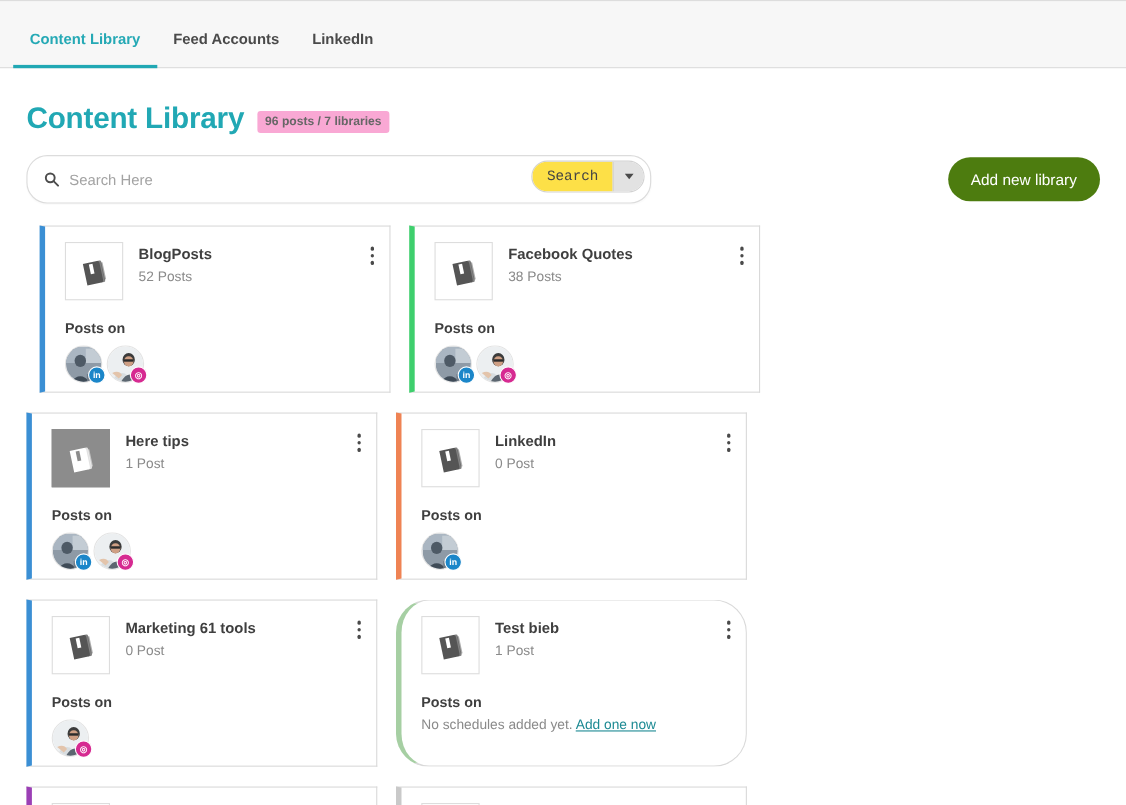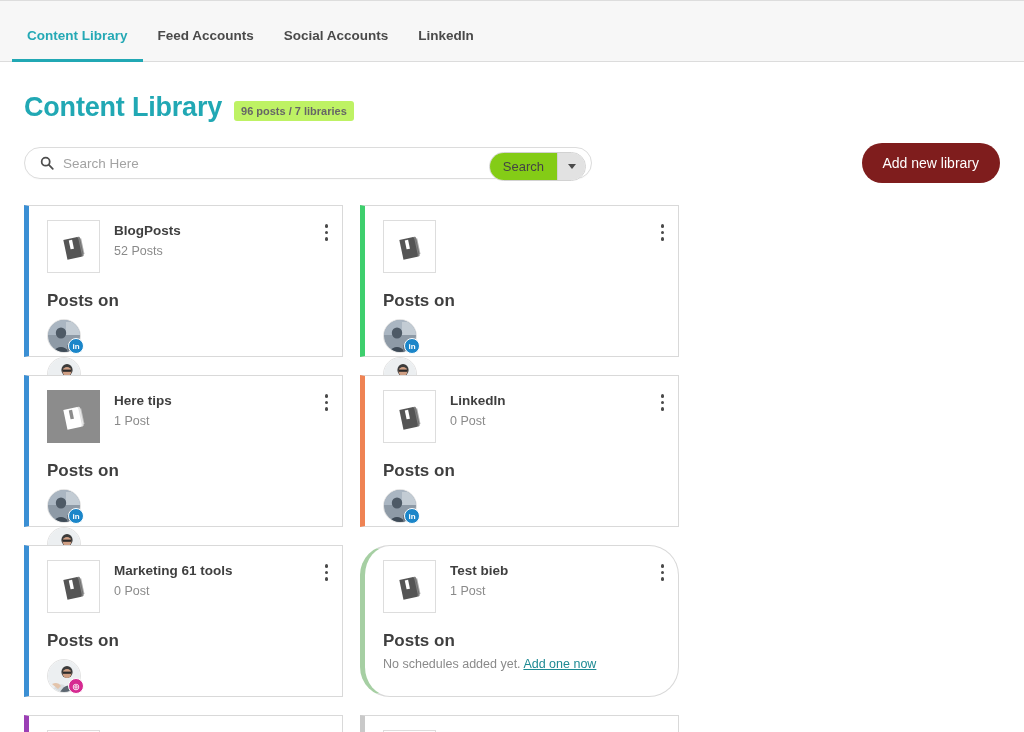--- a/index.html
+++ b/index.html
@@ -58,42 +58,42 @@
     gap: 12px;
     padding-top: 30px;
   }
   .page-title {
     font-size: 27px;
     font-weight: bold;
     color: #21a8b4;
     letter-spacing: -0.2px;
   }
   .count-badge {
-    background: #bef264;
+    background: #f9a8d4;
     color: #666666;
     font-size: 11px;
     font-weight: bold;
     padding: 4px 7px 4px 7px;
     border-radius: 3px;
     position: relative;
     top: 3px;
   }
 
   
   .searchrow {
     display: flex;
     align-items: center;
     justify-content: space-between;
     margin-top: 20px;
     height: 40px;
   }
   .searchbox {
     position: relative;
     width: 568px;
-    height: 32px;
+    height: 44px;
     border: 1px solid #dcdcdc;
     border-radius: 19px;
     background: #ffffff;
     display: flex;
     align-items: center;
     padding-left: 38px;
     box-shadow: 0 1px 1px rgba(0,0,0,0.02);
   }
   .search-icon {
     position: absolute;
@@ -119,38 +119,39 @@
     border: 1px solid #d2d2d2;
     border-radius: 15px;
     overflow: hidden;
     background: #ffffff;
   }
   .search-btn {
     padding: 0 13px;
     display: flex; align-items: center;
     font-size: 13px;
     color: #444;
-    background: #84cc16;
+    background: #fde047;
     cursor: pointer;
+    font-family: Liberation Mono, monospace;
   }
   .search-split {
     width: 28px;
     display: flex; align-items: center; justify-content: center;
     background: #e2e2e2;
     border-left: 1px solid #d2d2d2;
     cursor: pointer;
   }
   .split-caret {
     width: 0; height: 0;
     border-left: 4px solid transparent;
     border-right: 4px solid transparent;
     border-top: 5px solid #4a4a4a;
   }
   .add-btn {
-    background: #7f1d1d;
+    background: #4d7c0f;
     color: #ffffff;
     font-size: 14px;
     border: none;
     border-radius: 22px;
     padding: 12px 21px;
     cursor: pointer;
     font-family: "Liberation Sans", sans-serif;
   }
 
   
@@ -203,30 +204,29 @@
     cursor: pointer;
     padding: 2px;
   }
   .kebab i {
     width: 3.5px; height: 3.5px;
     background: #4a4a4a;
     border-radius: 50%;
     display: block;
   }
   .posts-on {
-    font-size: 17px;
+    font-size: 13px;
     font-weight: bold;
     color: #3f3f3f;
     margin-top: 18px;
   }
   .avatars {
     display: flex;
     margin-top: 8px;
     gap: 4px;
-    flex-direction: column;
   }
   .avatar-wrap { position: relative; width: 34px; height: 34px; }
   .avatar {
     width: 34px; height: 34px;
     border-radius: 50%;
     overflow: hidden;
     border: 1px solid #e3e3e3;
   }
   .badge-sm {
     position: absolute;
@@ -257,23 +257,20 @@
 </style>
 </head>
 <body>
 
 <div class="topnav" id="topnav">
     <div class="navitem active">
       <span>Content Library</span>
     </div>
     <div class="navitem">
       <span>Feed Accounts</span>
-    </div>
-    <div class="navitem">
-      <span>Social Accounts</span>
     </div>
     <div class="navitem">
       <span>LinkedIn</span>
     </div>
   </div>
 
 <div class="page">
 
   <div class="titlerow">
     <div class="page-title">Content Library</div>
@@ -293,21 +290,21 @@
         <div class="search-btn">Search</div>
         <div class="search-split">
           <span class="split-caret"></span>
         </div>
       </div>
     </div>
     <button class="add-btn">Add new library</button>
   </div>
 
   <div class="grid" id="grid">
-      <div class="card tall" style="border-left-color: rgb(59, 143, 212);">
+      <div class="card tall" style="border-left-color: rgb(59, 143, 212); margin-left: 12px;">
         <div class="card-head">
           <div class="thumb">
             <svg width="32" height="32" viewBox="0 0 32 32">
               <g transform="rotate(-12 16 16)">
                 <path d="M7 7 h13 a2 2 0 0 1 2 2 v16 a2 2 0 0 1 -2 2 h-13 z" fill="#555555"></path>
                 <path d="M20 7 h2.4 a1.4 1.4 0 0 1 1.4 1.4 v17.2 a1.4 1.4 0 0 1 -1.4 1.4 h-2.4 z" fill="#555555" opacity="0.75"></path>
                 <path d="M23.2 9 h1.6 v16 h-1.6 z" fill="#555555" opacity="0.5"></path>
                 <rect x="12.2" y="8.6" width="3.4" height="9" fill="#ffffff"></rect>
               </g>
             </svg>
@@ -354,20 +351,24 @@
           <div class="thumb">
             <svg width="32" height="32" viewBox="0 0 32 32">
               <g transform="rotate(-12 16 16)">
                 <path d="M7 7 h13 a2 2 0 0 1 2 2 v16 a2 2 0 0 1 -2 2 h-13 z" fill="#555555"></path>
                 <path d="M20 7 h2.4 a1.4 1.4 0 0 1 1.4 1.4 v17.2 a1.4 1.4 0 0 1 -1.4 1.4 h-2.4 z" fill="#555555" opacity="0.75"></path>
                 <path d="M23.2 9 h1.6 v16 h-1.6 z" fill="#555555" opacity="0.5"></path>
                 <rect x="12.2" y="8.6" width="3.4" height="9" fill="#ffffff"></rect>
               </g>
             </svg>
           </div>
+          <div>
+            <div class="card-title">Facebook Quotes</div>
+            <div class="card-count">38 Posts</div>
+          </div>
         </div>
         <div class="kebab">
           <i></i>
           <i></i>
           <i></i>
         </div>
         <div class="posts-on">Posts on</div>
         <div class="avatars">
           <div class="avatar-wrap">
             <div class="avatar"><svg width="34" height="34" viewBox="0 0 34 34">

